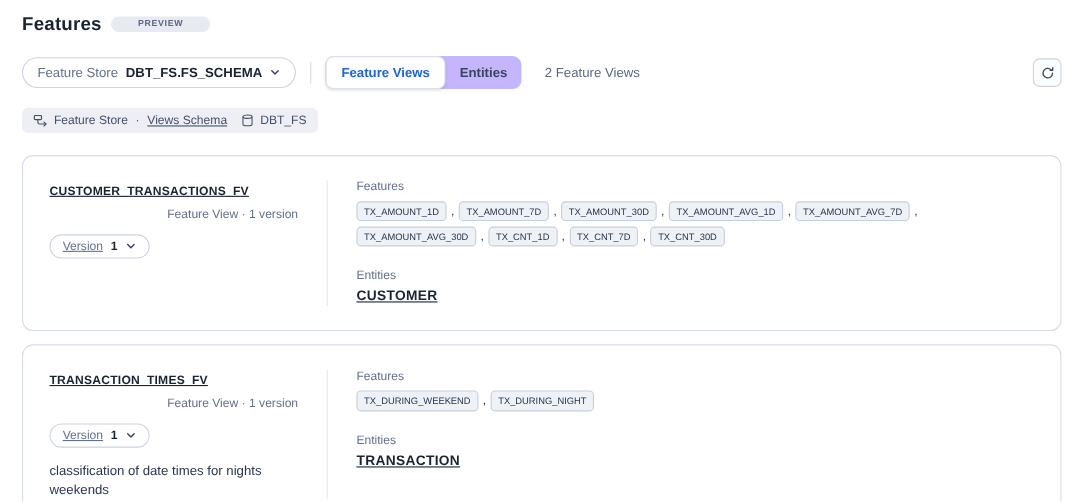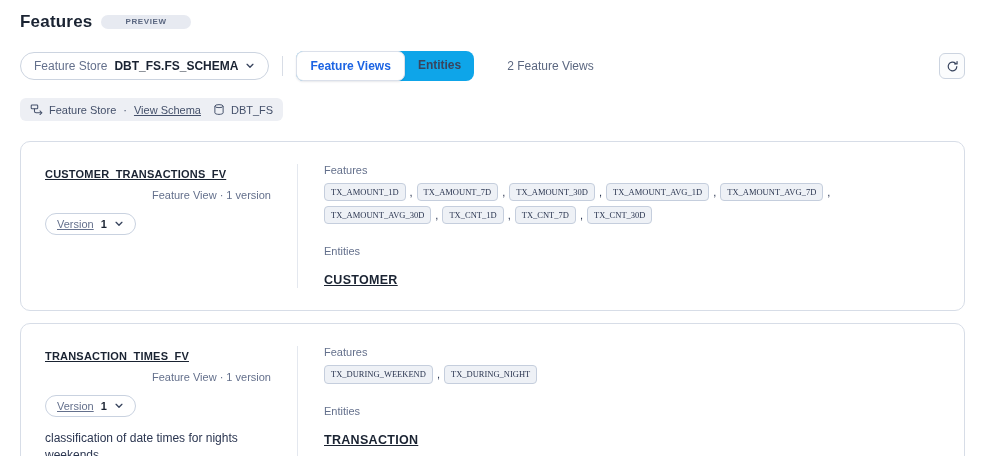--- a/index.html
+++ b/index.html
@@ -22,30 +22,30 @@
   
   .toolbar { margin-top:19px; display:flex; align-items:center; gap:13px; }
   .store-select {
     display:inline-flex; align-items:center; gap:7px; background:#fff;
     border:1px solid #ccd4e0; border-radius:16px; padding:6px 13px;
     font-size:12px; cursor:pointer; font-family:inherit;
   }
   .store-label { color:#64708c; }
   .store-value { font-weight:bold; color:#1a2332; }
   .v-div { width:1px; height:20px; background:#d8dde6; }
-  .tabs { display:flex; background:#0ea5e9; border-radius:8px; align-items:flex-start; }
+  .tabs { display:flex; background:#c4b5fd; border-radius:8px; align-items:center; }
   .tab {
     border:none; background:transparent; font-size:12px; font-weight:bold;
     color:#39455e; padding:7px 13px; border-radius:7px; cursor:pointer; font-family:inherit;
   }
   .tab.active {
     background:#ffffff; color:#1c64e3; border:1px solid #dbe0ea;
     box-shadow:0 1px 2px rgba(20,30,60,.10);
   }
-  .count { font-size:12px; color:#5b6780; margin-left:20px;text-align:right; }
+  .count { font-size:12px; color:#5b6780; margin-left:8px;text-align:right; }
   .refresh {
     margin-left:auto; width:26px; height:26px; display:flex; align-items:center;
     justify-content:center; border:1px solid #ccd4e0; border-radius:6px;
     background:#fbfcfd; cursor:pointer; padding:0;
   }
 
   
   .crumb {
     margin-top:17px; display:inline-flex; align-items:center; gap:6px;
     background:#edeff4; border-radius:6px; padding:5px 10px;
@@ -74,27 +74,27 @@
     border:1px solid #c9d2e0; border-radius:13px; background:#fff;
     padding:4px 11px; font-size:11px; cursor:pointer; font-family:inherit;
   }
   .v-label { color:#64708c;text-decoration:underline; }
   .v-num { font-weight:bold; color:#1a2332; }
   .card-desc { margin-top:13px; font-size:12px; color:#2a3550; line-height:1.4; max-width:246px; }
 
   .section-label { font-size:11px; color:#64708c; }
   .chips { margin-top:7px; display:flex; flex-wrap:wrap; align-items:center; gap:5px 3px; max-width:612px; }
   .chip {
-    font-family:Liberation Serif, serif; font-size:8.5px; color:#2a3550;
+    font-family:Liberation Sans, sans-serif; font-size:8.5px; color:#2a3550;
     background:#eef1f6; border:1px solid #c5cedd; border-radius:4px;
     padding:3px 6px; line-height:1.2; white-space:nowrap;
   }
   .chip-comma { font-size:11px; color:#2a3550; margin:0 1px; }
   .entities-label { margin-top:21px; }
-  .entity-links { margin-top:13px; }
+  .entity-links { margin-top:3px; }
   .entity-link {
     font-size:12.5px; font-weight:bold; color:#1a2332; text-decoration:underline;
     letter-spacing:.3px; cursor:pointer; display:inline-block; margin-right:10px;
   }
   svg { display:block; }
 </style>
 </head>
 <body>
 
 <div class="page">
@@ -137,21 +137,21 @@
   <div class="crumb">
     <span>
       <svg width="13" height="13" viewBox="0 0 16 16" fill="none" stroke="#44506a" stroke-width="1.3">
           <rect x="1.5" y="2.5" width="8" height="4.5" rx="1"></rect>
           <path d="M5.5 7v3a2 2 0 0 0 2 2h7" stroke-linecap="round"></path>
           <path d="M12.3 9.8l2.2 2.2-2.2 2.2" stroke-linecap="round" stroke-linejoin="round"></path>
         </svg>
     </span>
     <span>Feature Store</span>
     <span class="crumb-sep">·</span>
-    <a class="schema-link">View Schema</a>
+    <a class="schema-link">Views Schema</a>
     <span class="db-icon">
       <svg width="12" height="13" viewBox="0 0 16 16" fill="none" stroke="#44506a" stroke-width="1.3">
           <ellipse cx="8" cy="3.5" rx="5.5" ry="2"></ellipse>
           <path d="M2.5 3.5v9c0 1.1 2.5 2 5.5 2s5.5-.9 5.5-2v-9"></path>
         </svg>
     </span>
     <span>DBT_FS</span>
   </div>
 
   

